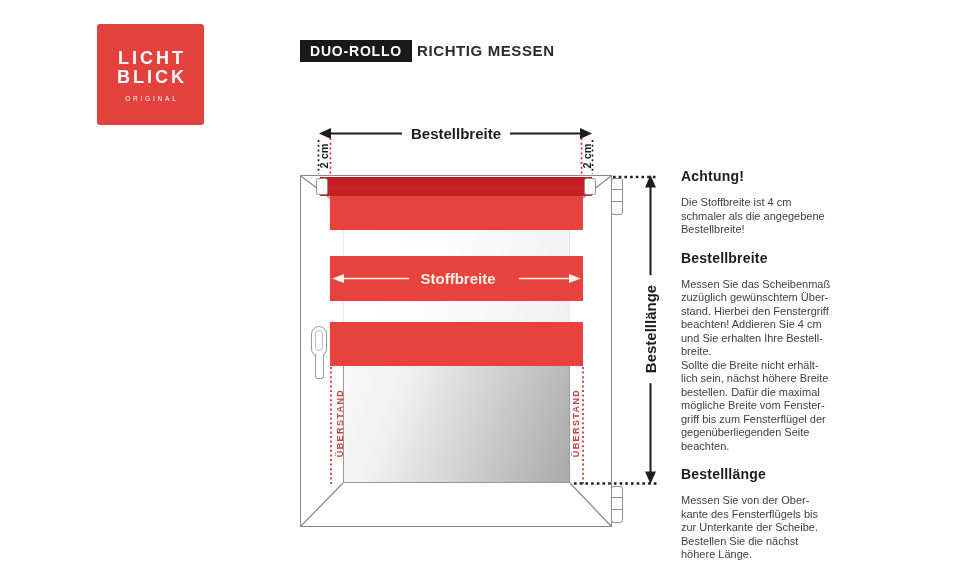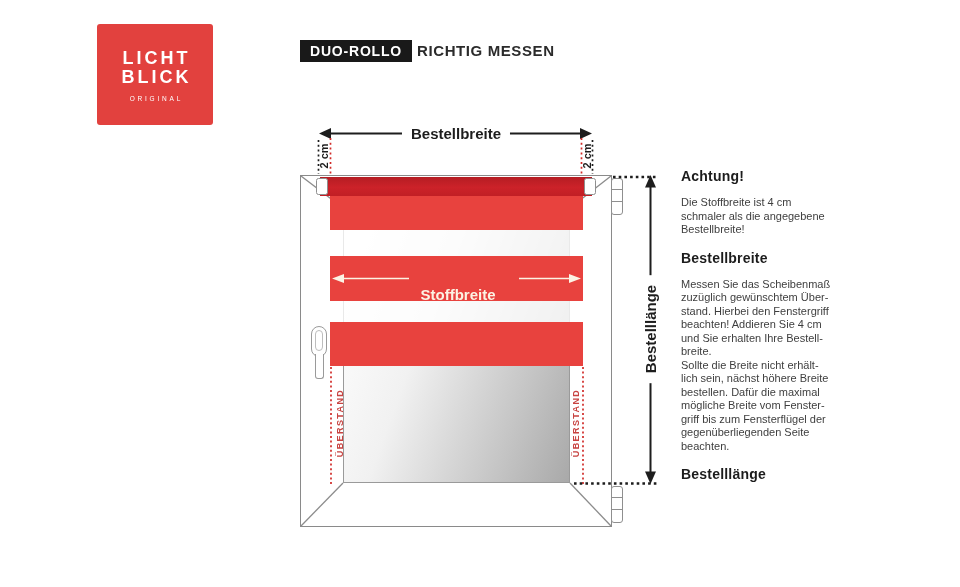--- a/index.html
+++ b/index.html
@@ -1,21 +1,21 @@
 <!DOCTYPE html>
 <html><head>
 <meta charset="utf-8">
 <style>
   html,body { margin:0; padding:0; background:#ffffff; }
   body { font-family:"Liberation Sans", sans-serif; }
   .canvas { position:relative; width:960px; height:587px; background:#fff; overflow:hidden; }
   .abs { position:absolute; }
 
   
-  .logo { left:97px; top:24px; width:116px; height:101px; background:#e2413e; border-radius:3px;
+  .logo { left:97px; top:24px; width:107px; height:101px; background:#e2413e; border-radius:3px;
           display:flex; flex-direction:column; align-items:center; justify-content:center; padding-top:2px; box-sizing:border-box; }
   .logo .big { color:#fff; font-weight:bold; font-size:18px; letter-spacing:3px; line-height:19px; text-indent:3px; }
   .logo .small { color:#fff; font-size:6.5px; letter-spacing:2.8px; margin-top:8px; text-indent:2.8px; }
 
   
   .badge { left:300px; top:40px; height:22px; line-height:22px; padding:0 10px; background:#191919;
            color:#fff; font-weight:bold; font-size:14px; letter-spacing:0.8px; }
   .title { left:417px; top:42px; font-weight:bold; font-size:15px; letter-spacing:0.6px; color:#2b2b2b; }
   .subtitle { left:417px; top:64px; font-size:13px; line-height:17px; color:#4c4c4c; white-space:pre-line; }
 
@@ -39,21 +39,21 @@
   .handle-inner { left:315px; top:330px; width:8px; height:21px; border:1px solid #bdbdbd; border-radius:4px; box-sizing:border-box; z-index:4; }
   .handle-stem  { left:315px; top:354px; width:9px; height:25px; background:#fff; border:1.5px solid #9a9a9a; border-top:none; border-radius:0 0 3px 3px; box-sizing:border-box; z-index:4; }
   .hinge { left:611px; width:12px; height:37px; background:#fff; border:1.5px solid #8f8f8f; border-radius:3px; box-sizing:border-box; z-index:4; }
   .hinge .seg { border-top:1.5px solid #8f8f8f; height:11px; }
 
   
   .hlabel { transform:translate(-50%,-50%); white-space:nowrap; z-index:6; }
   .vlabel { transform:translate(-50%,-50%) rotate(-90deg); white-space:nowrap; z-index:6; }
   .bb-label { left:456px; top:133px; background:#fff; padding:0 9px; font-weight:bold; font-size:15px; color:#1d1d1d; }
   .bl-label { left:650px; top:329px; background:#fff; padding:0 10px; font-weight:bold; font-size:15px; color:#1d1d1d; }
-  .sb-label { left:458px; top:294px; font-weight:bold; font-size:15px; color:#fcf3e4; }
+  .sb-label { left:458px; top:278px; font-weight:bold; font-size:15px; color:#fcf3e4; }
   .cm-label { font-weight:bold; font-size:11px; color:#1d1d1d; }
   .ue-label { font-weight:bold; font-size:9px; letter-spacing:1.4px; color:#c84341; }
 
   
   .info { left:681px; top:168px; width:160px; }
   .info h3 { margin:0 0 5px 0; font-size:14px; color:#1c1c1c; letter-spacing:0.2px; }
   .info p { margin:12px 0 13px 0; font-size:11px; line-height:13.5px; color:#3e3e3e; white-space:pre-line; }
 </style>
 </head>
 <body>
@@ -151,15 +151,20 @@
 und Sie erhalten Ihre Bestell-
 breite.
 Sollte die Breite nicht erhält-
 lich sein, nächst höhere Breite
 bestellen. Dafür die maximal
 mögliche Breite vom Fenster-
 griff bis zum Fensterflügel der
 gegenüberliegenden Seite
 beachten.</p>
     <h3>Bestelllänge</h3>
+    <p>Messen Sie von der Ober-
+kante des Fensterflügels bis
+zur Unterkante der Scheibe.
+Bestellen Sie die nächst
+höhere Länge.</p>
   </div>
 
 </div>
 
 </body></html>

